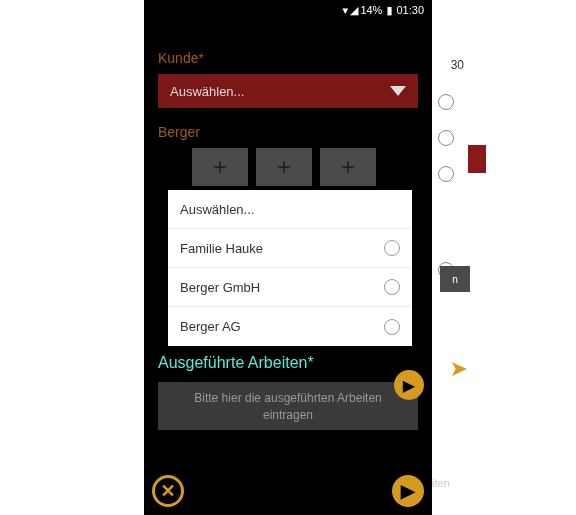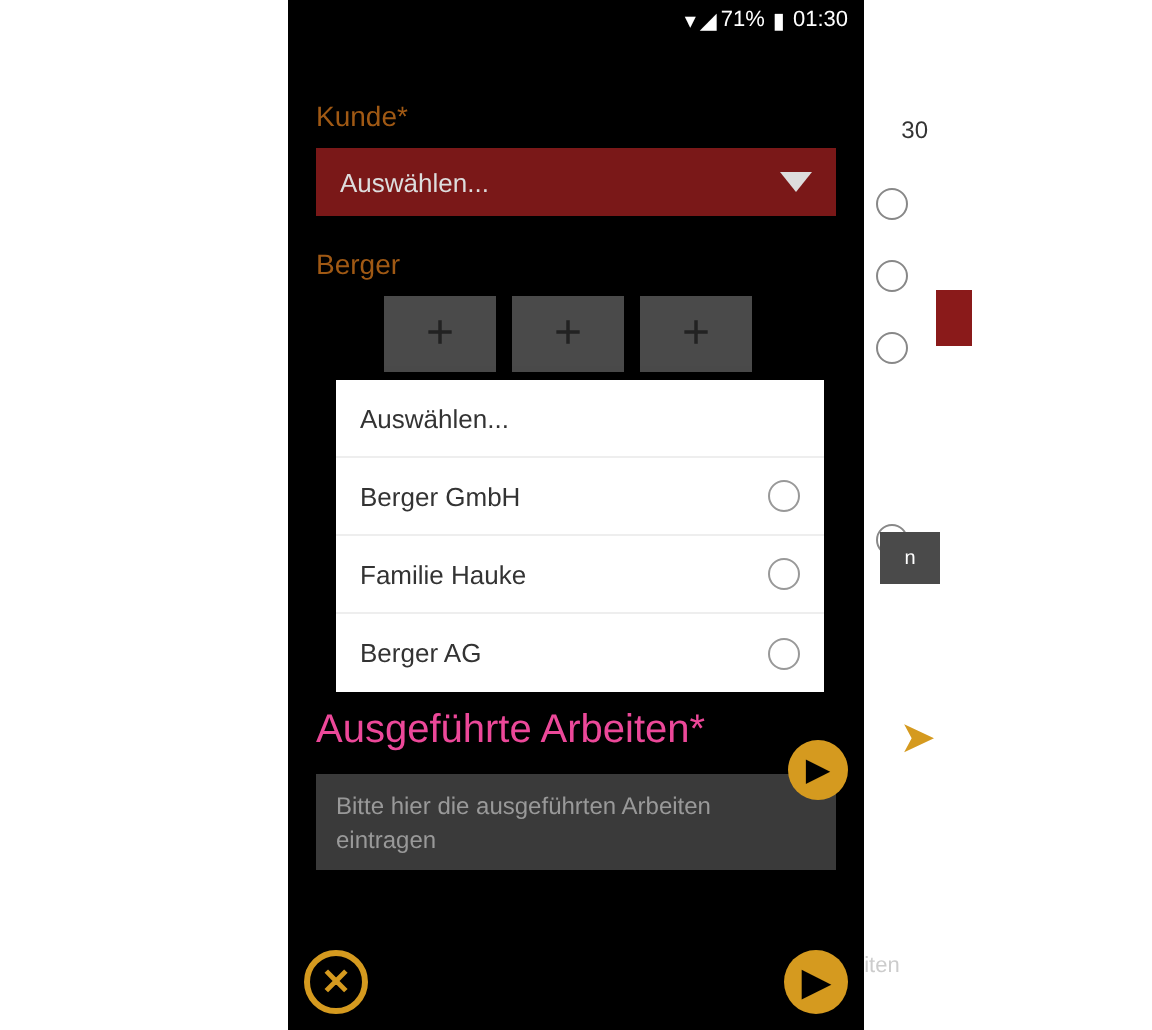--- a/index.html
+++ b/index.html
@@ -119,32 +119,33 @@
       width: 56px; height: 38px;
       background: #4a4a4a;
       color: #222;
       font-size: 24px;
       display: flex;
       align-items: center;
       justify-content: center;
       font-weight: 300;
     }
     .section-label {
-      color: #ec4899;
-      font-size: 20px;
+      color: #5eead4;
+      font-size: 16px;
       margin-top: 168px;
     }
     .textarea {
       margin-top: 10px;
       height: 48px;
       background: #3a3a3a;
       padding: 8px 10px;
       color: #999;
       font-size: 12px;
       line-height: 1.4;
+      text-align: center;
     }
     .next-arrow {
       position: absolute;
       right: 8px;
       top: 350px;
       width: 30px; height: 30px;
       background: #d59a1f;
       border-radius: 50%;
       display: flex;
       align-items: center;
@@ -216,21 +217,21 @@
   <div class="arrow-icon">➤</div>
   <div class="small-radio" style="margin-top:80px"></div>
 </div>
 <div class="redbar-bg"></div>
 <div style="position:absolute;left:426px;top:477px;color:#ccc;font-size:11px">eiten</div>
 
 <div class="phone">
   <div class="status-bar">
     <span class="sig">▾</span>
     <span class="sig">◢</span>
-    <span>71%</span>
+    <span>14%</span>
     <span>▮</span>
     <span>01:30</span>
   </div>
 
   <div class="content">
     <div class="label">Kunde*</div>
     <div class="select-box">
       <span>Auswählen...</span>
       <div class="tri"></div>
     </div>
@@ -258,25 +259,25 @@
         <span>▶</span>
       </div>
     </div>
   </div>
 
   <div class="dropdown">
     <div class="dropdown-item">
       <span>Auswählen...</span>
     </div>
     <div class="dropdown-item">
+      <span>Familie Hauke</span>
+      <div class="radio"></div>
+    </div>
+    <div class="dropdown-item">
       <span>Berger GmbH</span>
       <div class="radio"></div>
     </div>
     <div class="dropdown-item">
-      <span>Familie Hauke</span>
-      <div class="radio"></div>
-    </div>
-    <div class="dropdown-item">
       <span>Berger AG</span>
       <div class="radio"></div>
     </div>
   </div>
 </div>
 
 </body></html>

